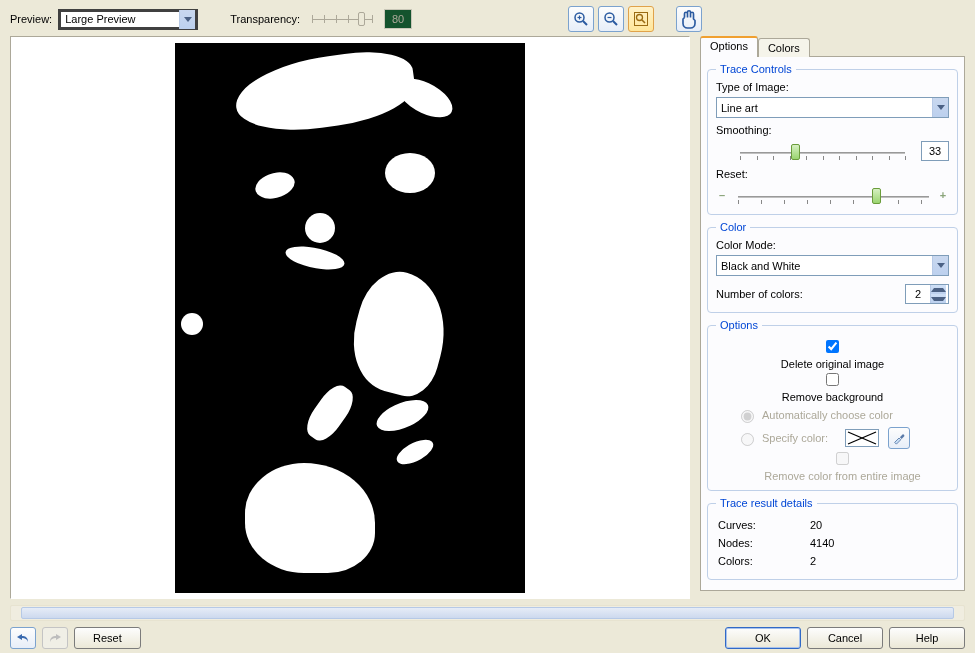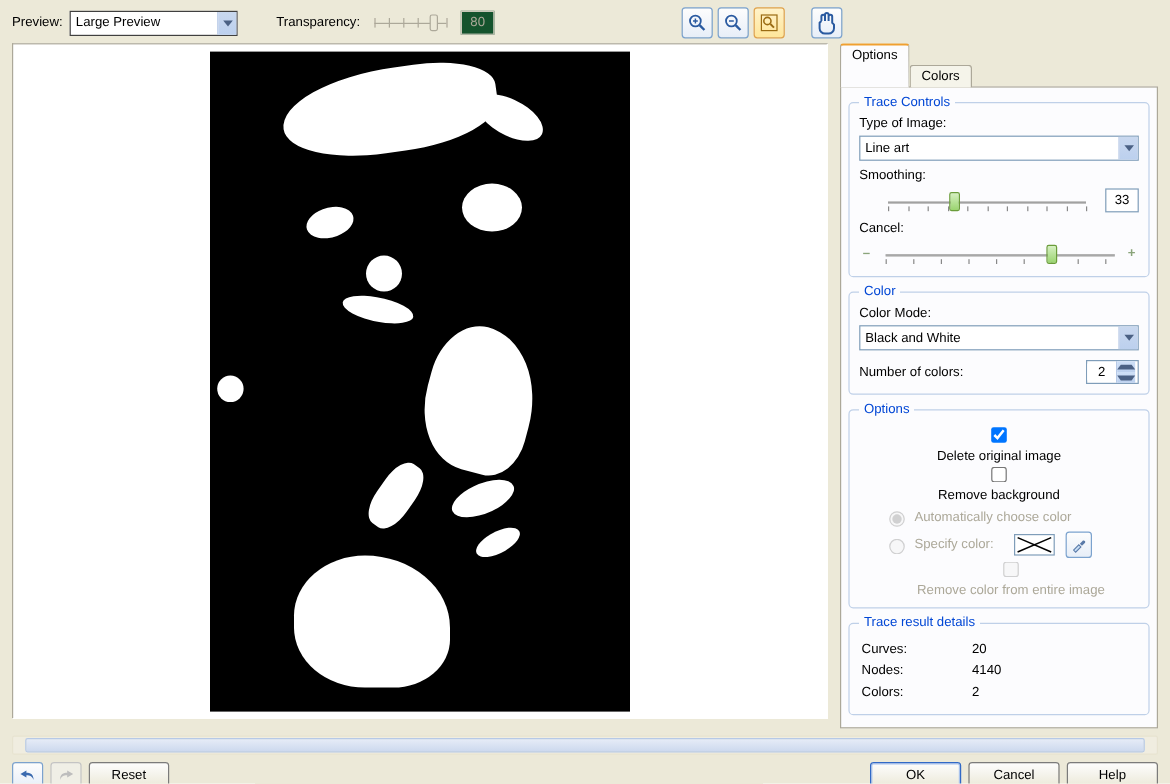--- a/index.html
+++ b/index.html
@@ -1,41 +1,41 @@
 <!DOCTYPE html>
 <html><head>
 <meta charset="utf-8">
 <style>
   * { box-sizing: border-box; font-family: Tahoma, Arial, sans-serif; font-size: 11px; }
   body { margin: 0; background: #ece9d8; width: 975px; height: 653px; overflow: hidden; }
   .toolbar { display: flex; align-items: center; padding: 6px 10px 4px 10px; gap: 6px; }
   .toolbar label { color: #000; }
   .transparency-label { margin-left: 26px; color: #aca899; }
-  .select { height: 21px; width: 140px; border: 1px solid #404040; background: #fff; display: flex; align-items: center; justify-content: space-between; padding: 0 0 0 4px; cursor: pointer; }
+  .select { height: 21px; width: 140px; border: 3px solid #404040; background: #fff; display: flex; align-items: center; justify-content: space-between; padding: 0 0 0 4px; cursor: pointer; }
   .select-btn { width: 16px; height: 19px; background: linear-gradient(#c9d8ef,#bcd0ee); border-left: 1px solid #b6c9e6; display:flex; align-items:center; justify-content:center;}
   .chev { width:0;height:0;border-left:4px solid transparent;border-right:4px solid transparent;border-top:5px solid #4b6184;}
   .miniruler { width: 60px; height: 18px; margin-left: 6px; position: relative; }
   .miniruler .bar { position:absolute; top:9px; left:0; right:0; height:1px; background:#aca899;}
   .miniruler .tick{position:absolute;top:5px;width:1px;height:8px;background:#aca899;}
   .miniruler .knob{position:absolute;top:2px;width:7px;height:14px;background:#ece9d8;border:1px solid #aca899;border-radius:2px;}
   .numbox{width:28px;height:20px;border:1px solid #c9c7b8;background:#14532d;color:#aca899;display:flex;align-items:center;justify-content:center;margin-left:6px;}
   .toolbtns{display:flex;gap:4px;margin-left:150px;}
   .tbtn{width:26px;height:26px;border:1px solid #7ba2ce;background:linear-gradient(#fdfdfd,#e7eef8);border-radius:3px;display:flex;align-items:center;justify-content:center;cursor:pointer;}
   .tbtn.active{background:linear-gradient(#fff2c9,#ffe69a);border-color:#e0a24a;}
   .tbtn svg{width:16px;height:16px;}
   .grab{width:26px;height:26px;border:1px solid #7ba2ce;background:linear-gradient(#fdfdfd,#e7eef8);border-radius:3px;margin-left:16px;display:flex;align-items:center;justify-content:center;cursor:pointer;}
   .main{display:flex;padding:0 10px;}
   .preview-area{width:680px;height:563px;border:1px solid #aca899;background:#fff;border-right-color:#fff;border-bottom-color:#fff;display:flex;align-items:center;justify-content:center;overflow:hidden;}
   .preview-img{width:350px;height:550px;background:#000;position:relative;}
   .stripe{position:absolute;background:#fff;border-radius:50% 60% 50% 60%;}
   .sidepanel{flex:1;margin-left:10px;}
   .tabs{display:flex;margin-bottom:-1px;}
   .tab{padding:3px 9px 3px 9px;border:1px solid #aca899;background:#f5f4ea;cursor:pointer;border-bottom:none;border-radius:3px 3px 0 0;margin-right:0px;}
   .tab.active{background:#fcfcfe;border-color:#aca899;position:relative;z-index:3;border-top:2px solid #f0a030;padding-top:2px;}
-  .tab.inactive{margin-top:18px;color:#000;}
+  .tab.inactive{margin-top:2px;color:#000;}
   .panel-body{border:1px solid #aca899;background:#fcfcfe;padding:6px;height:535px;}
   fieldset{border:1px solid #bfd0e8;border-radius:4px;margin:0 0 6px 0;padding:6px 8px 8px 8px;}
   legend{color:#0046d5;padding:0 4px;}
   .row{display:flex;align-items:center;gap:8px;margin-top:4px;}
   .lbl{color:#000;}
   .full-select{flex:1;height:21px;border:1px solid #7f9db9;background:#fff;display:flex;align-items:center;justify-content:space-between;padding:0 0 0 4px;cursor:pointer;}
   .slider{flex:1;height:18px;position:relative;margin:4px 0 0 24px;}
   .slider .track{position:absolute;top:8px;left:0;right:0;height:2px;background:#c0c0c0;border-top:1px solid #999;}
   .slider .tk{position:absolute;top:12px;width:1px;height:4px;background:#888;}
   .slider .kn{position:absolute;top:0;width:9px;height:16px;background:linear-gradient(#d6f0c2,#9ad46f);border:1px solid #6a9c3a;border-radius:2px;}
@@ -171,21 +171,21 @@
               <div class="tk" style="left:50%"></div>
               <div class="tk" style="left:60%"></div>
               <div class="tk" style="left:70%"></div>
               <div class="tk" style="left:80%"></div>
               <div class="tk" style="left:90%"></div>
               <div class="tk" style="left:100%"></div>
             <div class="kn" style="left:31%"></div>
           </div>
           <div class="valbox">33</div>
         </div>
-        <div class="lbl" style="margin-top:6px">Cancel:</div>
+        <div class="lbl" style="margin-top:6px">Reset:</div>
         <div class="row">
           <span class="pm">–</span>
           <div class="slider" style="margin-left:2px">
             <div class="track"></div>
             <div class="tk" style="left:0%"></div>
               <div class="tk" style="left:12%"></div>
               <div class="tk" style="left:24%"></div>
               <div class="tk" style="left:36%"></div>
               <div class="tk" style="left:48%"></div>
               <div class="tk" style="left:60%"></div>

